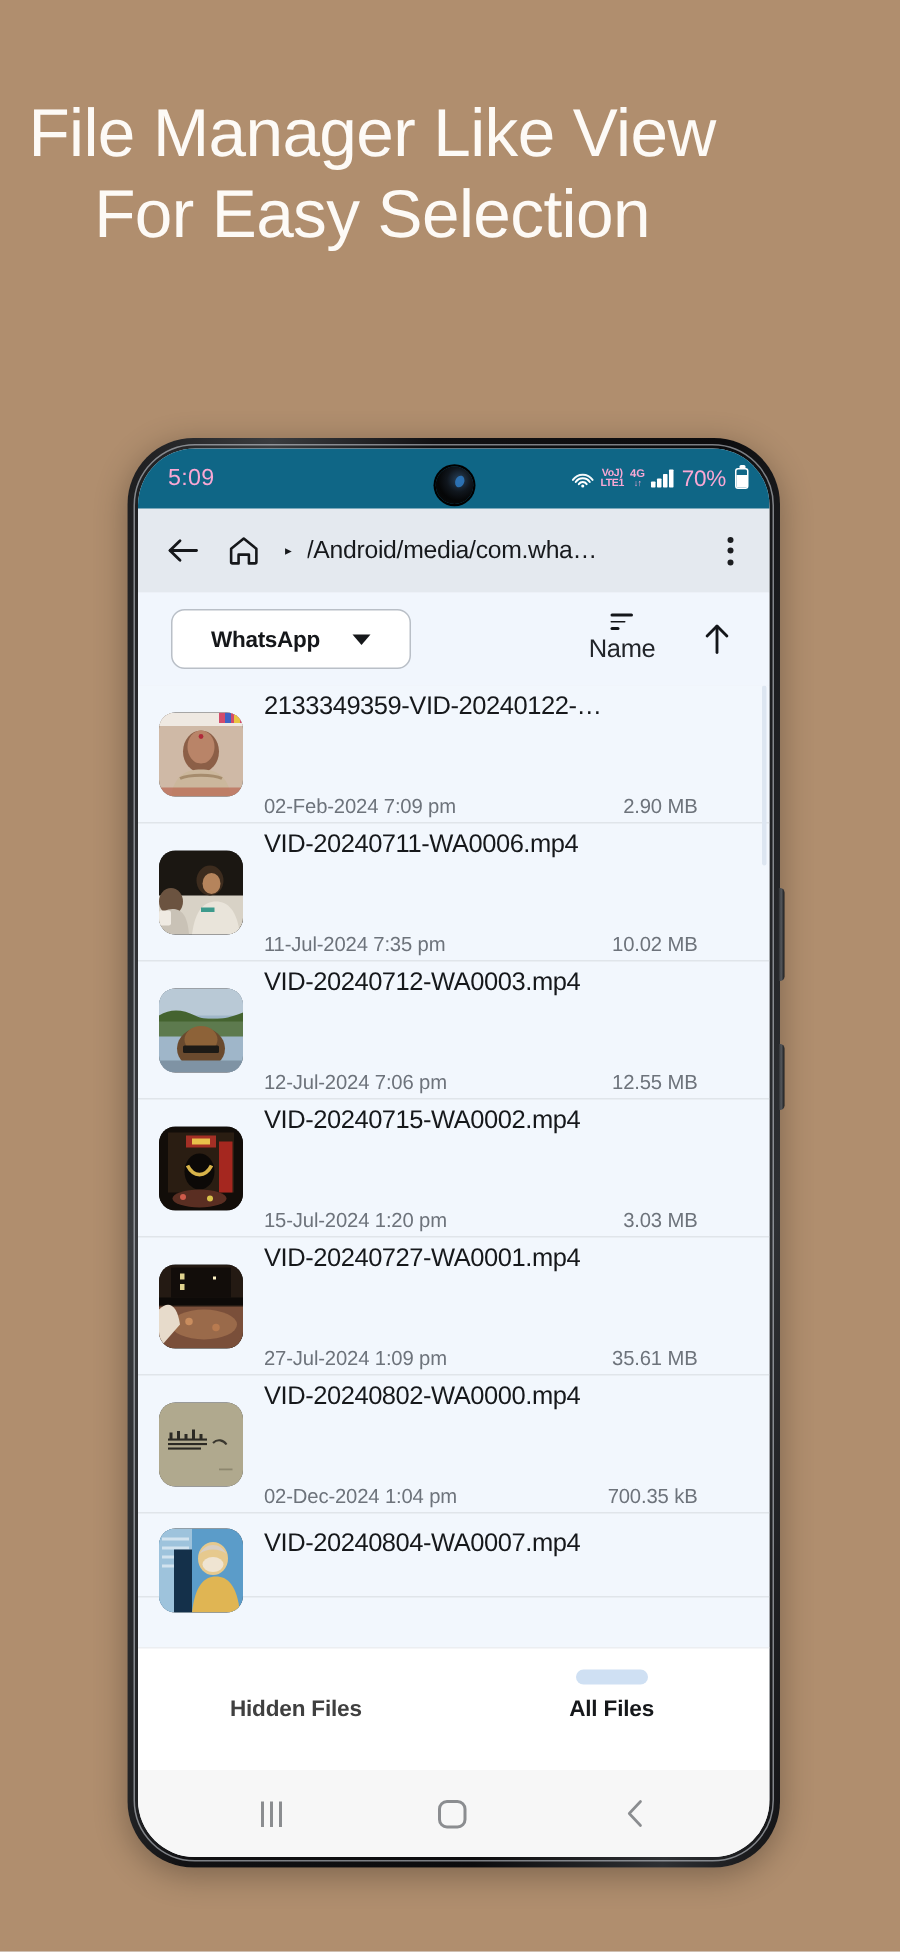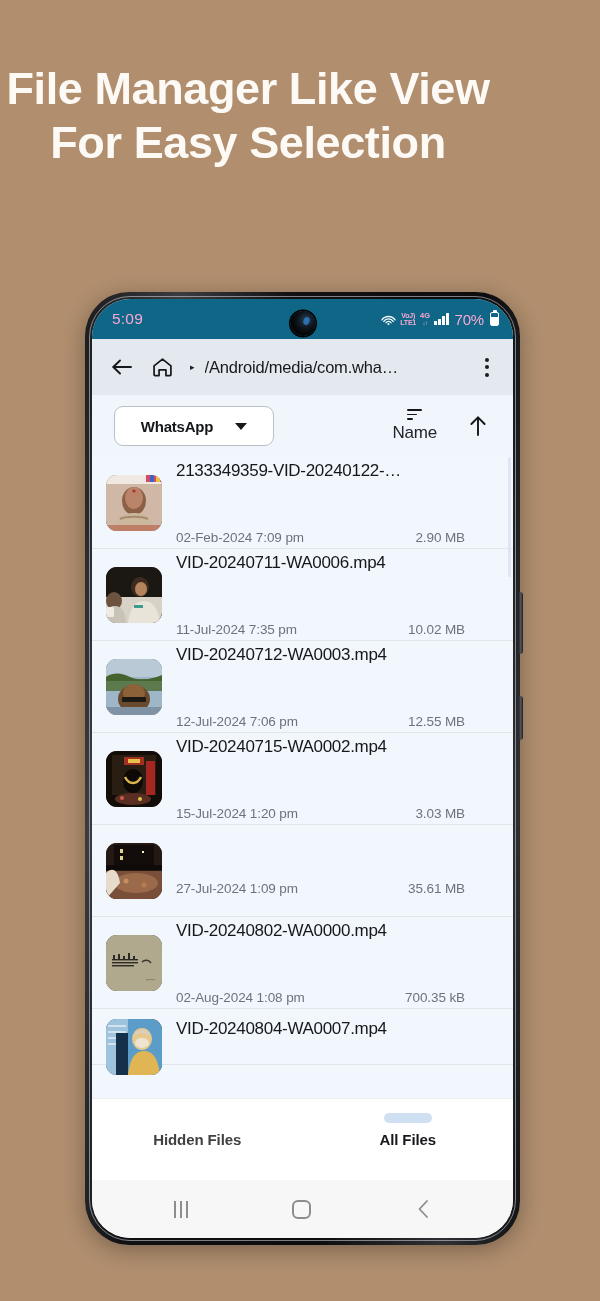--- a/index.html
+++ b/index.html
@@ -19,21 +19,21 @@
   
   .headline {
     position: absolute;
     top: 62px;
     left: 0;
     width: 496px;
     text-align: center;
     color: #fdfaf6;
     font-size: 45px;
     line-height: 1.21;
-    font-weight: 700;
+    font-weight: 400;
     letter-spacing: -0.4px;
   }
   .headline-line { display: block; }
 
   
   .phone {
     position: absolute;
     left: 85px;
     top: 292px;
     width: 435px;
@@ -537,20 +537,21 @@
             <rect x="36" y="8" width="2" height="2" fill="#fff3c4"></rect>
             <rect x="0" y="22" width="56" height="5" fill="#0d0a08"></rect>
             <path d="M0 28h56v28H0z" fill="#7a4f3a"></path>
             <ellipse cx="30" cy="40" rx="22" ry="10" fill="#9a6a4a"></ellipse>
             <circle cx="20" cy="38" r="2.5" fill="#c98d5e"></circle>
             <circle cx="38" cy="42" r="2.5" fill="#b87b50"></circle>
             <path d="M0 30c6-6 12-4 14 10l-14 16z" fill="#e7dbcb"></path>
           </svg>
         </div>
         <div class="rowinfo">
+          <div class="fname">VID-20240727-WA0001.mp4</div>
           <div class="fmeta">
             <span class="fdate">27-Jul-2024 1:09 pm</span>
             <span class="fsize">35.61 MB</span>
           </div>
         </div>
       </div>
 
       <div class="row">
         <div class="thumb">
           <svg viewBox="0 0 56 56" preserveAspectRatio="xMidYMid slice">
@@ -565,21 +566,21 @@
               <rect x="22" y="18" width="2" height="7"></rect>
               <rect x="27" y="21" width="2" height="4"></rect>
             </g>
             <path d="M36 27c3-3 7-2 9 1" stroke="#3a372e" stroke-width="1.4" fill="none"></path>
             <rect x="40" y="44" width="9" height="1.2" fill="#8d876f"></rect>
           </svg>
         </div>
         <div class="rowinfo">
           <div class="fname">VID-20240802-WA0000.mp4</div>
           <div class="fmeta">
-            <span class="fdate">02-Aug-2024 1:08 pm</span>
+            <span class="fdate">02-Dec-2024 1:04 pm</span>
             <span class="fsize">700.35 kB</span>
           </div>
         </div>
       </div>
 
       <div class="row partial">
         <div class="thumb">
           <svg viewBox="0 0 56 56" preserveAspectRatio="xMidYMid slice">
             <rect width="56" height="56" fill="#5b9cc9"></rect>
             <rect x="0" y="0" width="22" height="56" fill="#9ec3dc"></rect>

